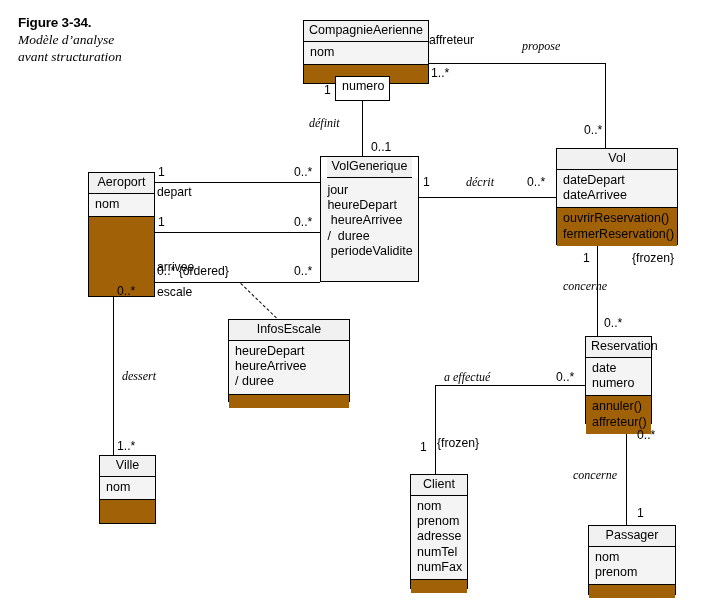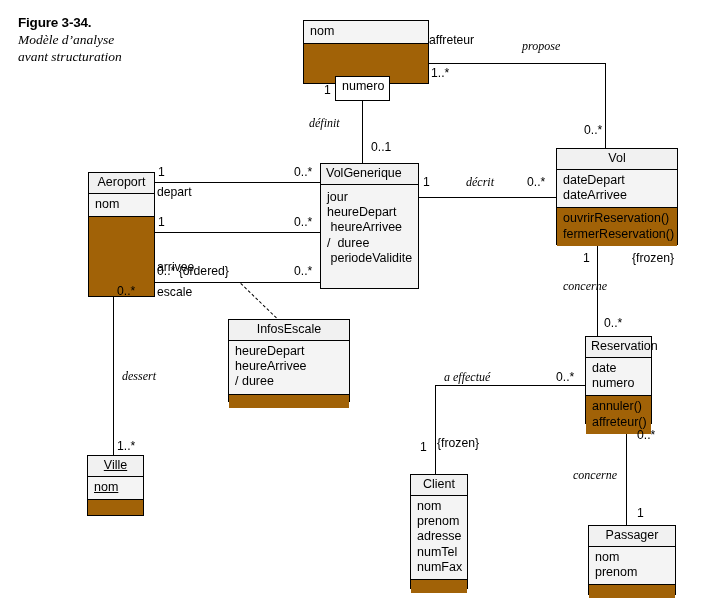--- a/index.html
+++ b/index.html
@@ -131,31 +131,32 @@
   <div class="ln lnv" style="left:113px;top:297px;height:158px;"></div>
 
   <div class="ln lnv" style="left:597px;top:245px;height:91px;"></div>
 
   <div class="ln lnv" style="left:435px;top:385px;height:89px;"></div>
   <div class="ln lnh" style="left:435px;top:385px;width:150px;"></div>
 
   <div class="ln lnv" style="left:626px;top:424px;height:101px;"></div>
 
   <div class="cls" style="left:303px;top:20px;width:126px;height:64px;">
+    <div class="name lft">CompagnieAerienne</div>
     <div class="attrs">
       <div>nom</div>
     </div>
     <div class="ops empty"></div>
   </div>
 
   <div class="qual" style="left:335px;top:76px;width:55px;height:25px;">
     <span>numero</span>
   </div>
 
-  <div class="cls" style="left:320px;top:163px;width:99px;height:126px;">
+  <div class="cls" style="left:320px;top:156px;width:99px;height:126px;align-items:center;">
     <div class="name lft">VolGenerique</div>
     <div class="attrs" style="flex:1 1 auto;padding-top:5px;">
       <div>jour</div>
       <div>heureDepart</div>
       <div> heureArrivee</div>
       <div>/  duree</div>
       <div> periodeValidite</div>
     </div>
   </div>
 
@@ -215,21 +216,21 @@
 
   <div class="cls" style="left:588px;top:525px;width:88px;height:70px;">
     <div class="name ctr">Passager</div>
     <div class="attrs">
       <div>nom</div>
       <div>prenom</div>
     </div>
     <div class="ops empty"></div>
   </div>
 
-  <div class="cls" style="left:87px;top:455px;width:57px;height:61px;text-decoration:underline;">
+  <div class="cls" style="left:99px;top:455px;width:57px;height:69px;">
     <div class="name ctr">Ville</div>
     <div class="attrs">
       <div>nom</div>
     </div>
     <div class="ops empty"></div>
   </div>
 
   <div class="assoc" style="left:522px;top:40px;">propose</div>
   <div class="assoc" style="left:309px;top:117px;">définit</div>
   <div class="assoc" style="left:466px;top:176px;">décrit</div>

